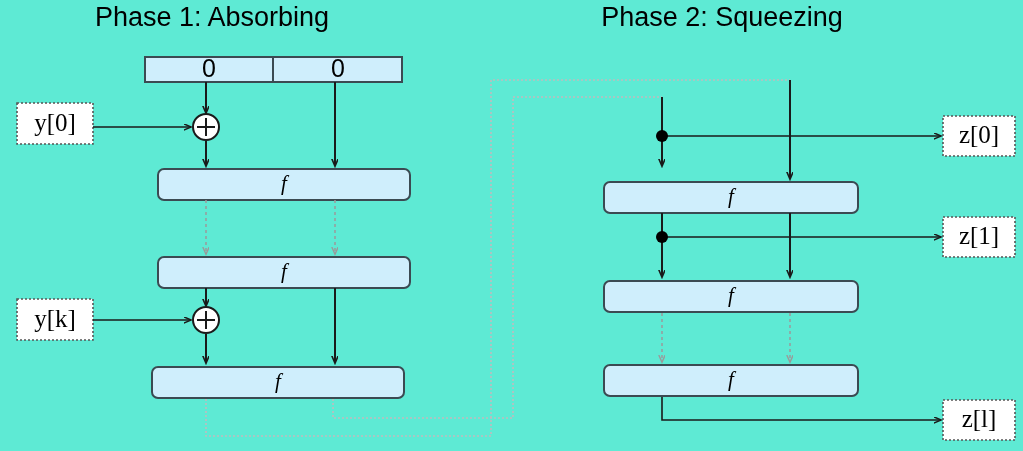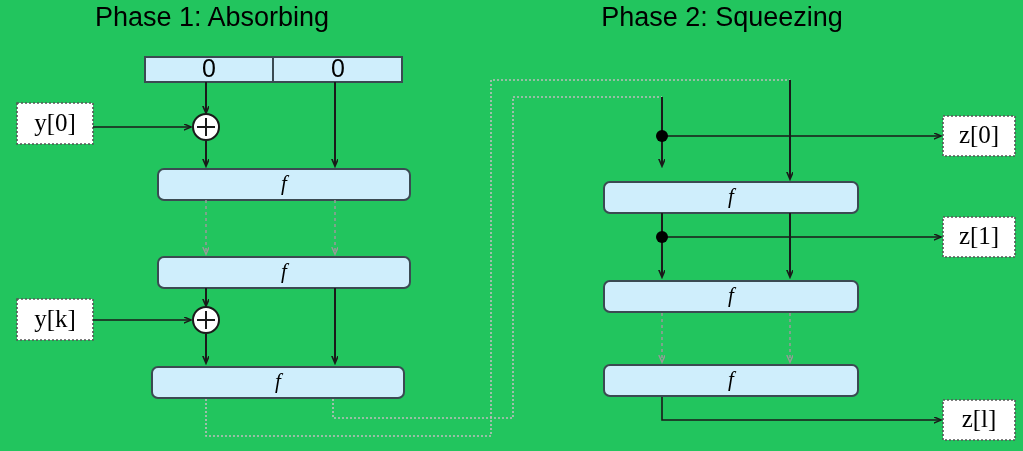--- a/index.html
+++ b/index.html
@@ -10,21 +10,21 @@
   body {
     width: 1023px;
     height: 451px;
     overflow: hidden;
     font-family: "Liberation Sans", sans-serif;
   }
   #canvas {
     position: relative;
     width: 1023px;
     height: 451px;
-    background: #22c55e;
+    background: #5eead4;
   }
   svg#diagram {
     position: absolute;
     top: 0; left: 0;
     width: 1023px;
     height: 451px;
   }
   .phase-title {
     font-family: "Liberation Sans", sans-serif;
     font-size: 27px;

